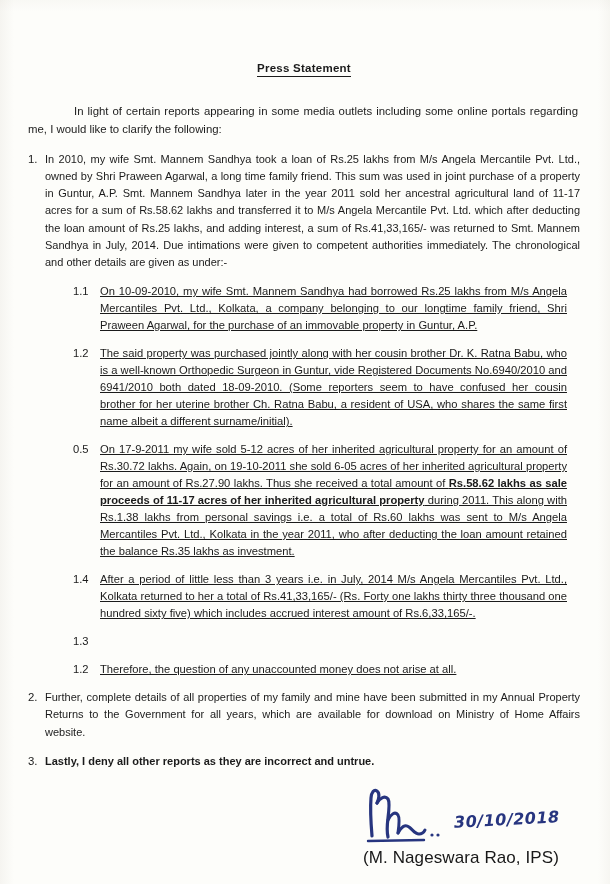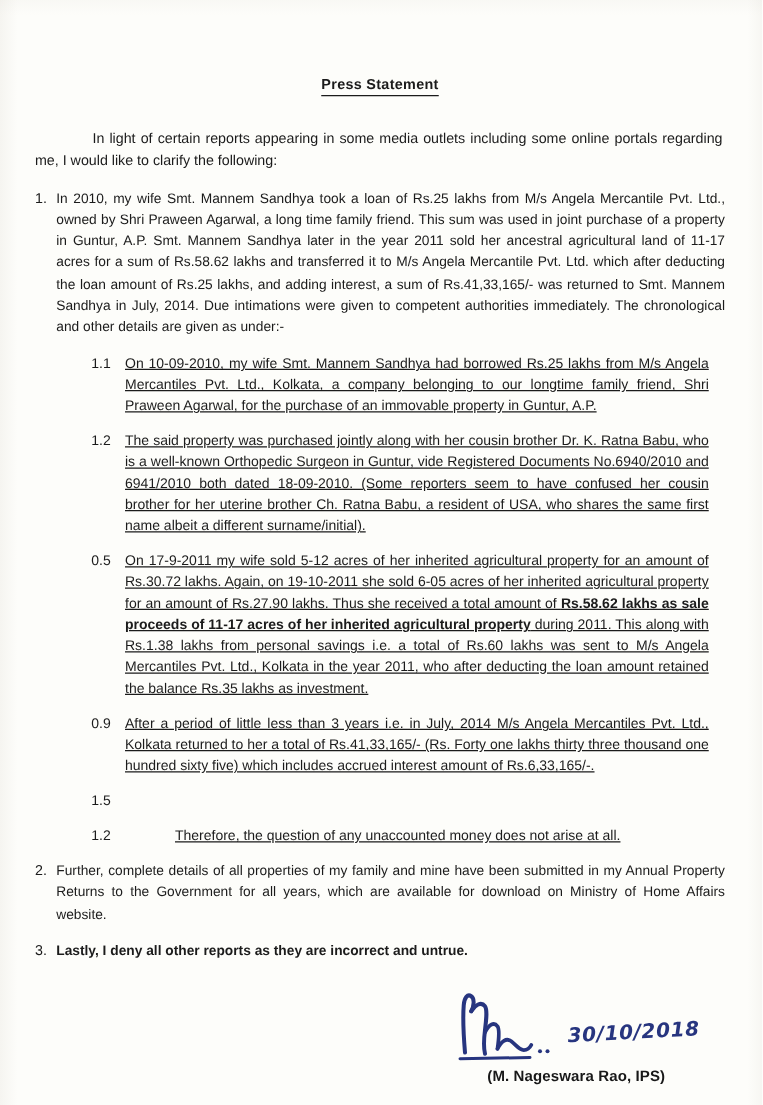--- a/index.html
+++ b/index.html
@@ -98,21 +98,21 @@
     font-size: 11.2px;
     line-height: 17px;
   }
   .subitem > .subbody {
     flex: 1 1 auto;
     font-size: 11.2px;
     line-height: 17px;
     text-align: justify;
     text-decoration: underline;
   }
-  .subitem.noj > .subbody { text-align: left; margin-left: 40px; }
+  .subitem.noj > .subbody { text-align: left; }
 
   b, .bold { font-weight: bold; }
 
   
   .sign-block {
     position: absolute;
     right: 24px;
     bottom: 16px;
     width: 250px;
     text-align: center;
@@ -136,22 +136,22 @@
     font-family: "DejaVu Sans", sans-serif;
     font-size: 16px;
     font-style: italic;
     font-weight: 600;
     color: #27357f;
     letter-spacing: 0.5px;
     transform: rotate(-3deg);
     white-space: nowrap;
   }
   .sign-name {
-    font-size: 12px;
-    font-weight: bold;
+    font-size: 17px;
+    font-weight: normal;
     margin-top: 2px;
     color: #181818;
     letter-spacing: 0.1px;
     text-align: center;
   }
 </style>
 </head>
 <body>
 
 <div class="page">
@@ -179,26 +179,26 @@
         <div class="subnum">1.2</div>
         <div class="subbody">The said property was purchased jointly along with her cousin brother Dr. K. Ratna Babu, who is a well-known Orthopedic Surgeon in Guntur, vide Registered Documents No.6940/2010 and 6941/2010 both dated 18-09-2010. (Some reporters seem to have confused her cousin brother for her uterine brother Ch. Ratna Babu, a resident of USA, who shares the same first name albeit a different surname/initial).</div>
       </div>
 
       <div class="subitem">
         <div class="subnum">0.5</div>
         <div class="subbody"><span>On 17-9-2011 my wife sold 5-12 acres of her inherited agricultural property for an amount of Rs.30.72 lakhs. Again, on 19-10-2011 she sold 6-05 acres of her inherited agricultural property for an amount of Rs.27.90 lakhs. Thus she received a total amount of </span><b>Rs.58.62 lakhs as sale proceeds of 11-17 acres of her inherited agricultural property</b><span> during 2011. This along with Rs.1.38 lakhs from personal savings i.e. a total of Rs.60 lakhs was sent to M/s Angela Mercantiles Pvt. Ltd., Kolkata in the year 2011, who after deducting the loan amount retained the balance Rs.35 lakhs as investment.</span></div>
       </div>
 
       <div class="subitem">
-        <div class="subnum">0.9</div>
+        <div class="subnum">1.4</div>
         <div class="subbody">After a period of little less than 3 years i.e. in July, 2014 M/s Angela Mercantiles Pvt. Ltd., Kolkata returned to her a total of Rs.41,33,165/- (Rs. Forty one lakhs thirty three thousand one hundred sixty five) which includes accrued interest amount of Rs.6,33,165/-.</div>
       </div>
 
       <div class="subitem">
-        <div class="subnum">1.5</div>
+        <div class="subnum">1.3</div>
       </div>
 
       <div class="subitem noj">
         <div class="subnum">1.2</div>
         <div class="subbody">Therefore, the question of any unaccounted money does not arise at all.</div>
       </div>
 
     </div>
 
     <div class="item">

